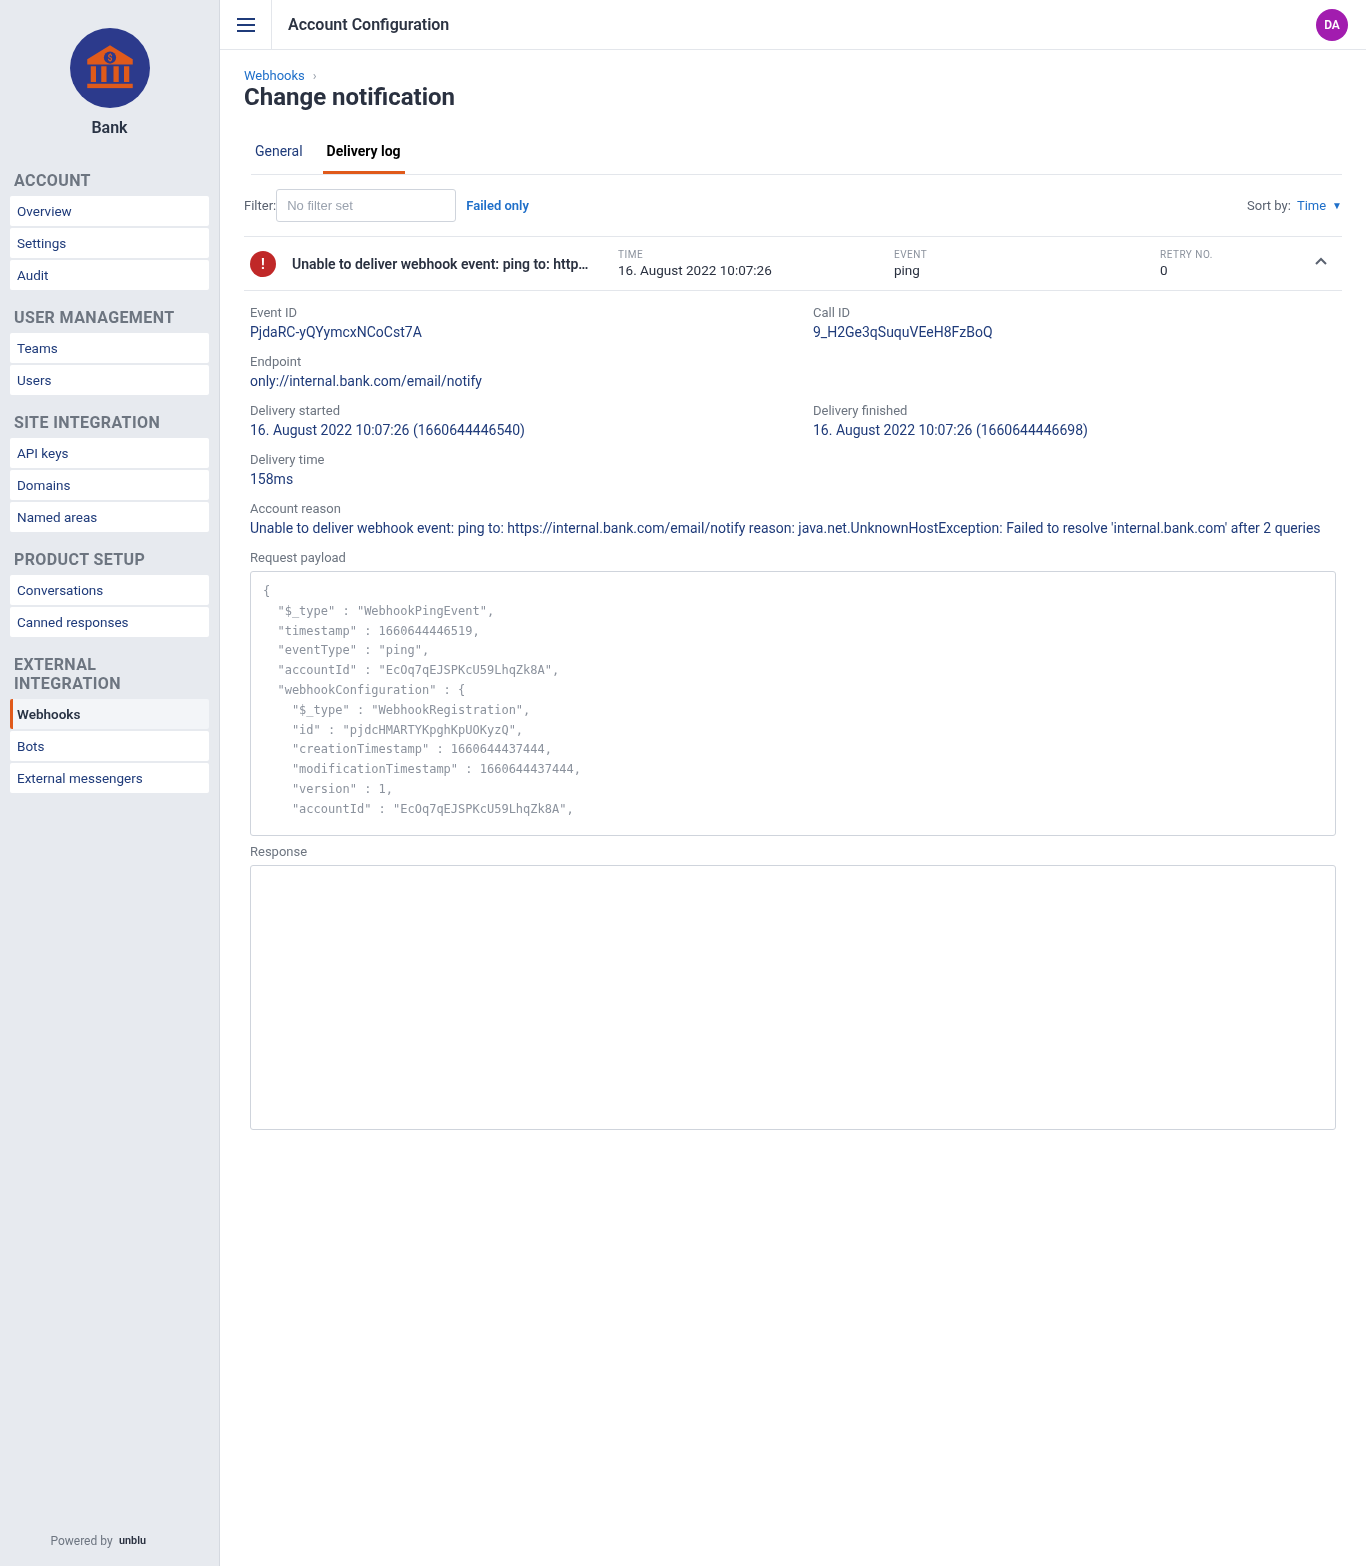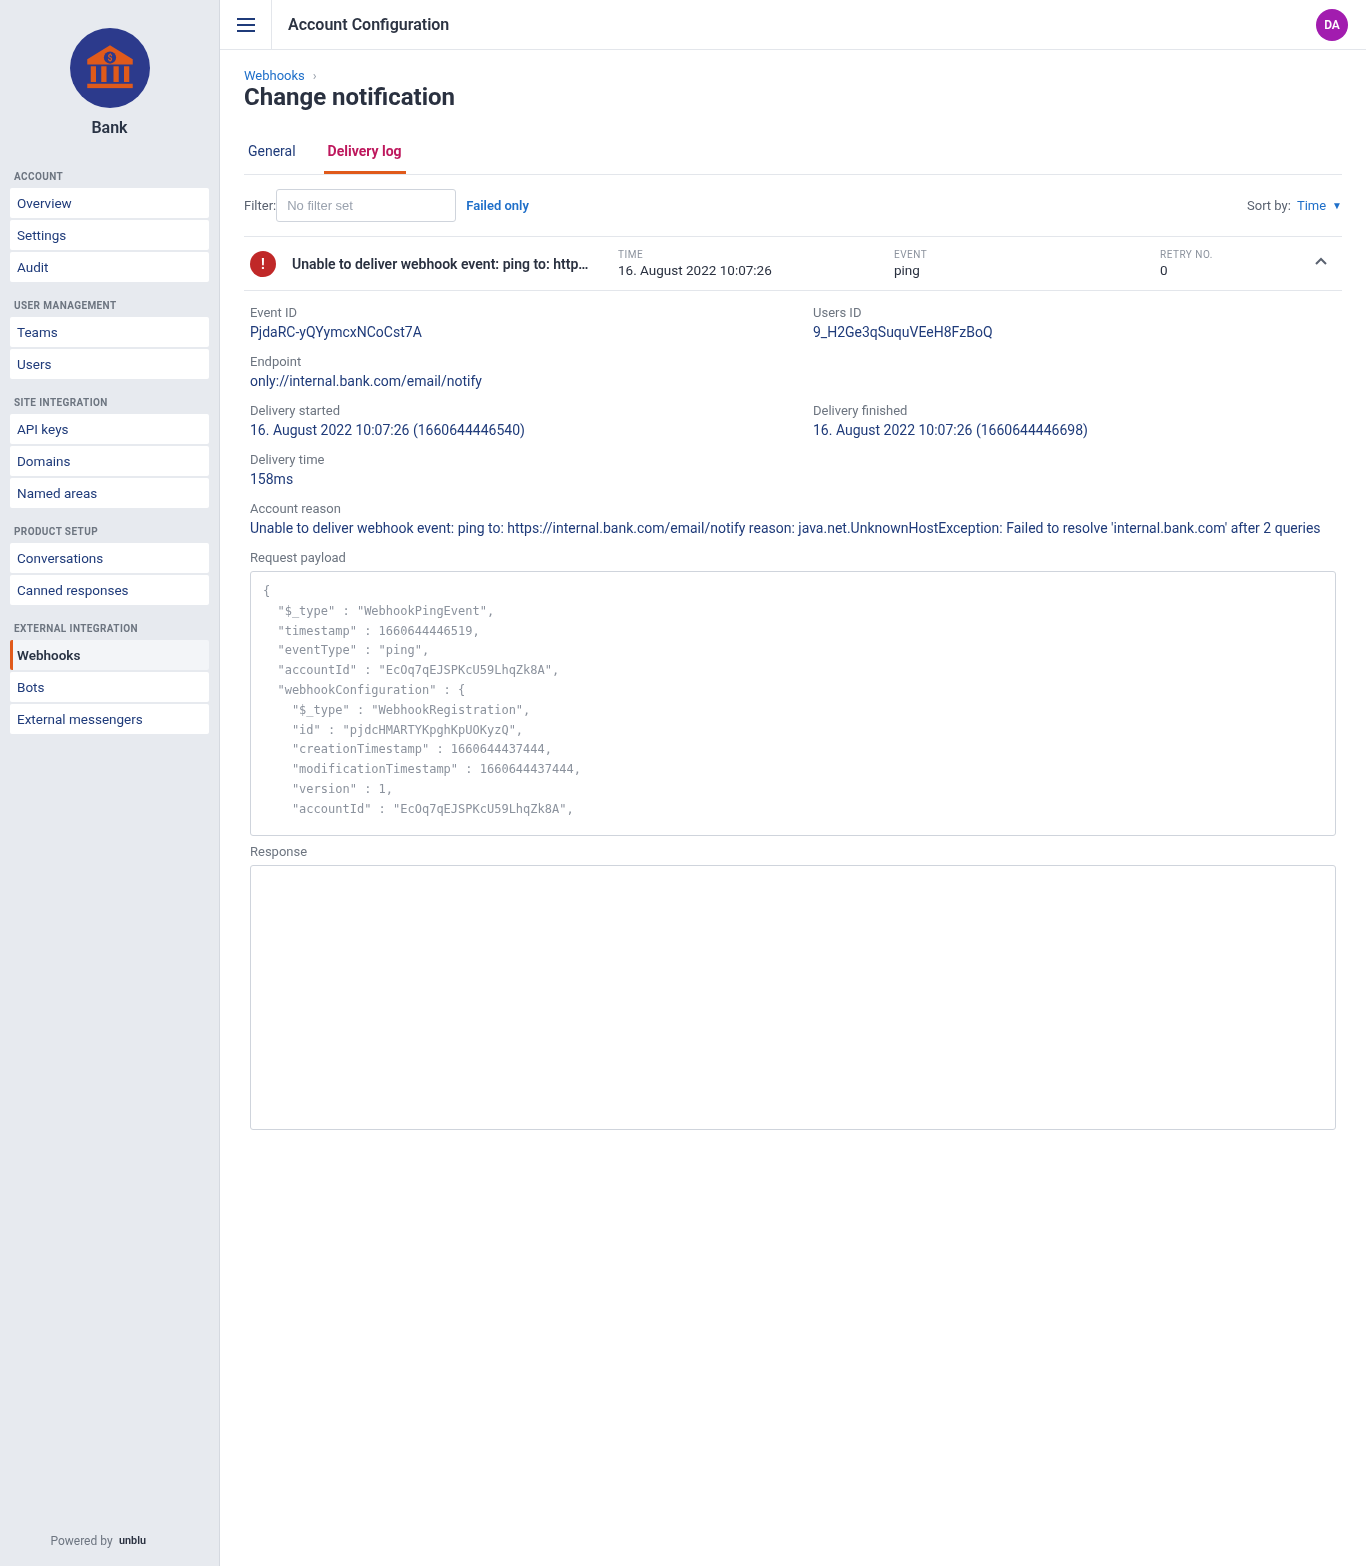--- a/index.html
+++ b/index.html
@@ -29,21 +29,21 @@
   .brand-logo {
     width: 80px; height: 80px;
     border-radius: 50%;
     background: #2c3a8c;
     display: flex; align-items: center; justify-content: center;
   }
   .brand-logo svg { width: 56px; height: 56px; }
   .brand-name { margin-top: 10px; font-weight: 600; font-size: 16px; color: #2a3445; }
   .nav-section { padding: 6px 10px 2px; }
   .nav-section-title {
-    font-size: 10px; font-weight: 700; color: #6d7580;
+    font-size: 16px; font-weight: 700; color: #6d7580;
     letter-spacing: 0.4px; text-transform: uppercase;
     padding: 8px 4px 4px;
   }
   .nav-item {
     display: block;
     background: #fff;
     color: #1f3b7a;
     padding: 7px 4px;
     margin: 2px 0;
     border-radius: 2px;
@@ -92,23 +92,23 @@
     color: #fff;
     font-weight: 600;
     font-size: 12px;
     display: flex; align-items: center; justify-content: center;
   }
   .content { padding: 18px 24px; flex: 1; display:flex; flex-direction:column; }
   .breadcrumb { display: flex; align-items: center; gap: 8px; font-size: 13px; }
   .breadcrumb a { color: #1f6fc9; text-decoration: none; cursor: pointer; }
   .breadcrumb .chev { color: #98a0ab; }
   .page-title { font-size: 24px; font-weight: 700; color: #2a3140; }
-  .tabs { display: flex; gap: 24px; margin-top: 22px; border-bottom: 1px solid #e3e6eb; }
+  .tabs { display: flex; gap: 16px; margin-top: 22px; border-bottom: 1px solid #e3e6eb; margin-left: 7px; }
   .tab { padding: 10px 4px 12px; font-size: 14px; color: #1f3b7a; cursor: pointer; border-bottom: 3px solid transparent; }
-  .tab.active { font-weight: 700; border-bottom-color: #e05a1b; color: #be185d; }
+  .tab.active { font-weight: 700; border-bottom-color: #e05a1b; color: #000000; }
   .filter-row {
     display: flex; align-items: center; gap: 0;
     padding: 14px 0 14px;
     border-bottom: 1px solid #e3e6eb;
   }
   .filter-label { color: #5a6270; font-size: 13px; }
   .filter-input {
     padding: 8px 10px; border: 1px solid #cfd4dc; border-radius: 3px;
     font-size: 13px; width: 180px; color: #2a3140;
   }
@@ -271,21 +271,21 @@
         </div>
       </div>
 
       <div class="detail">
         <div class="detail-grid">
           <div class="detail-cell">
             <div class="detail-lbl">Event ID</div>
             <div class="detail-val">PjdaRC-yQYymcxNCoCst7A</div>
           </div>
           <div class="detail-cell">
-            <div class="detail-lbl">Users ID</div>
+            <div class="detail-lbl">Call ID</div>
             <div class="detail-val">9_H2Ge3qSuquVEeH8FzBoQ</div>
           </div>
         </div>
         <div class="detail-grid">
           <div class="detail-cell">
             <div class="detail-lbl">Endpoint</div>
             <div class="detail-val">only://internal.bank.com/email/notify</div>
           </div>
           <div class="detail-cell"></div>
         </div>

